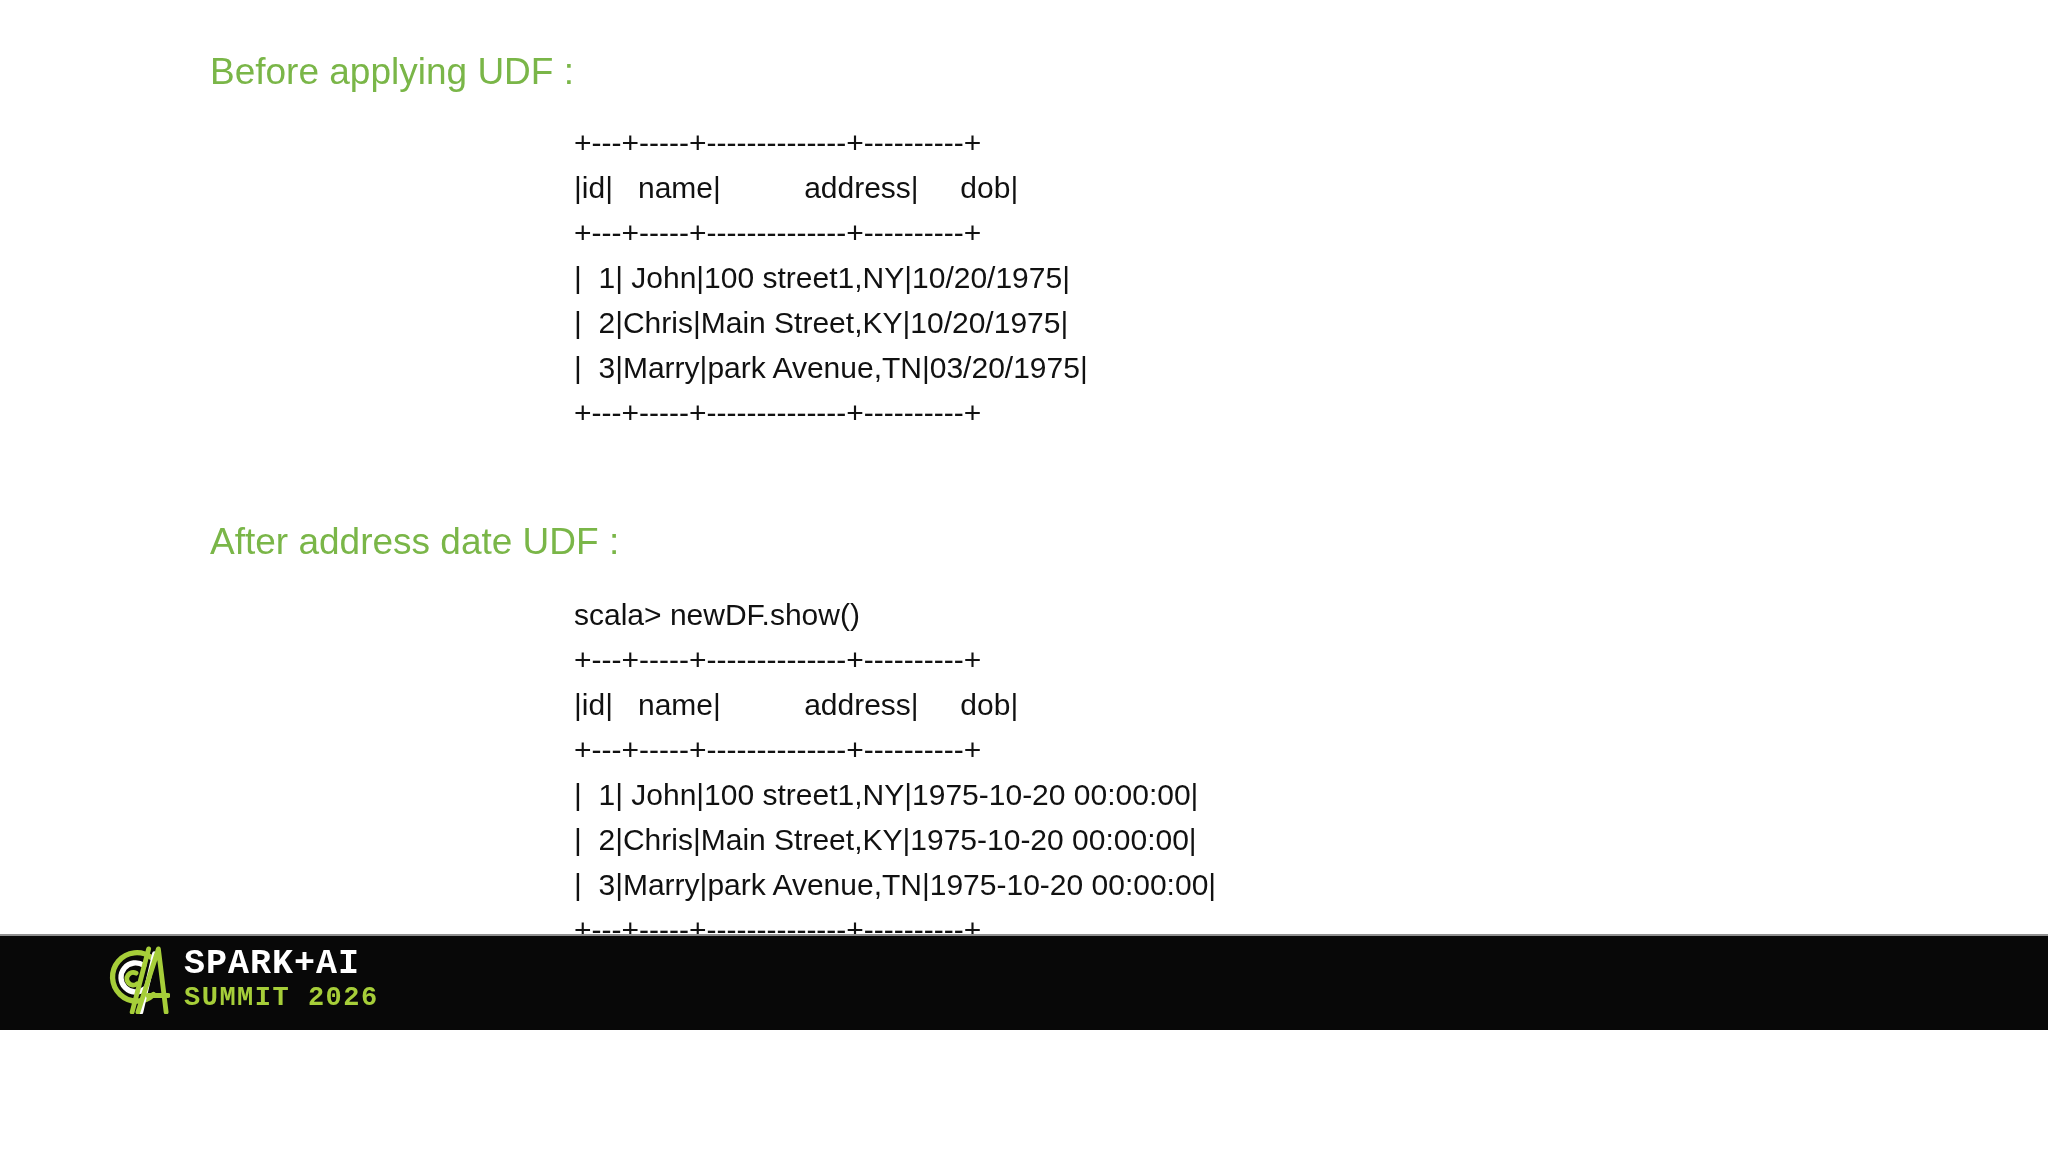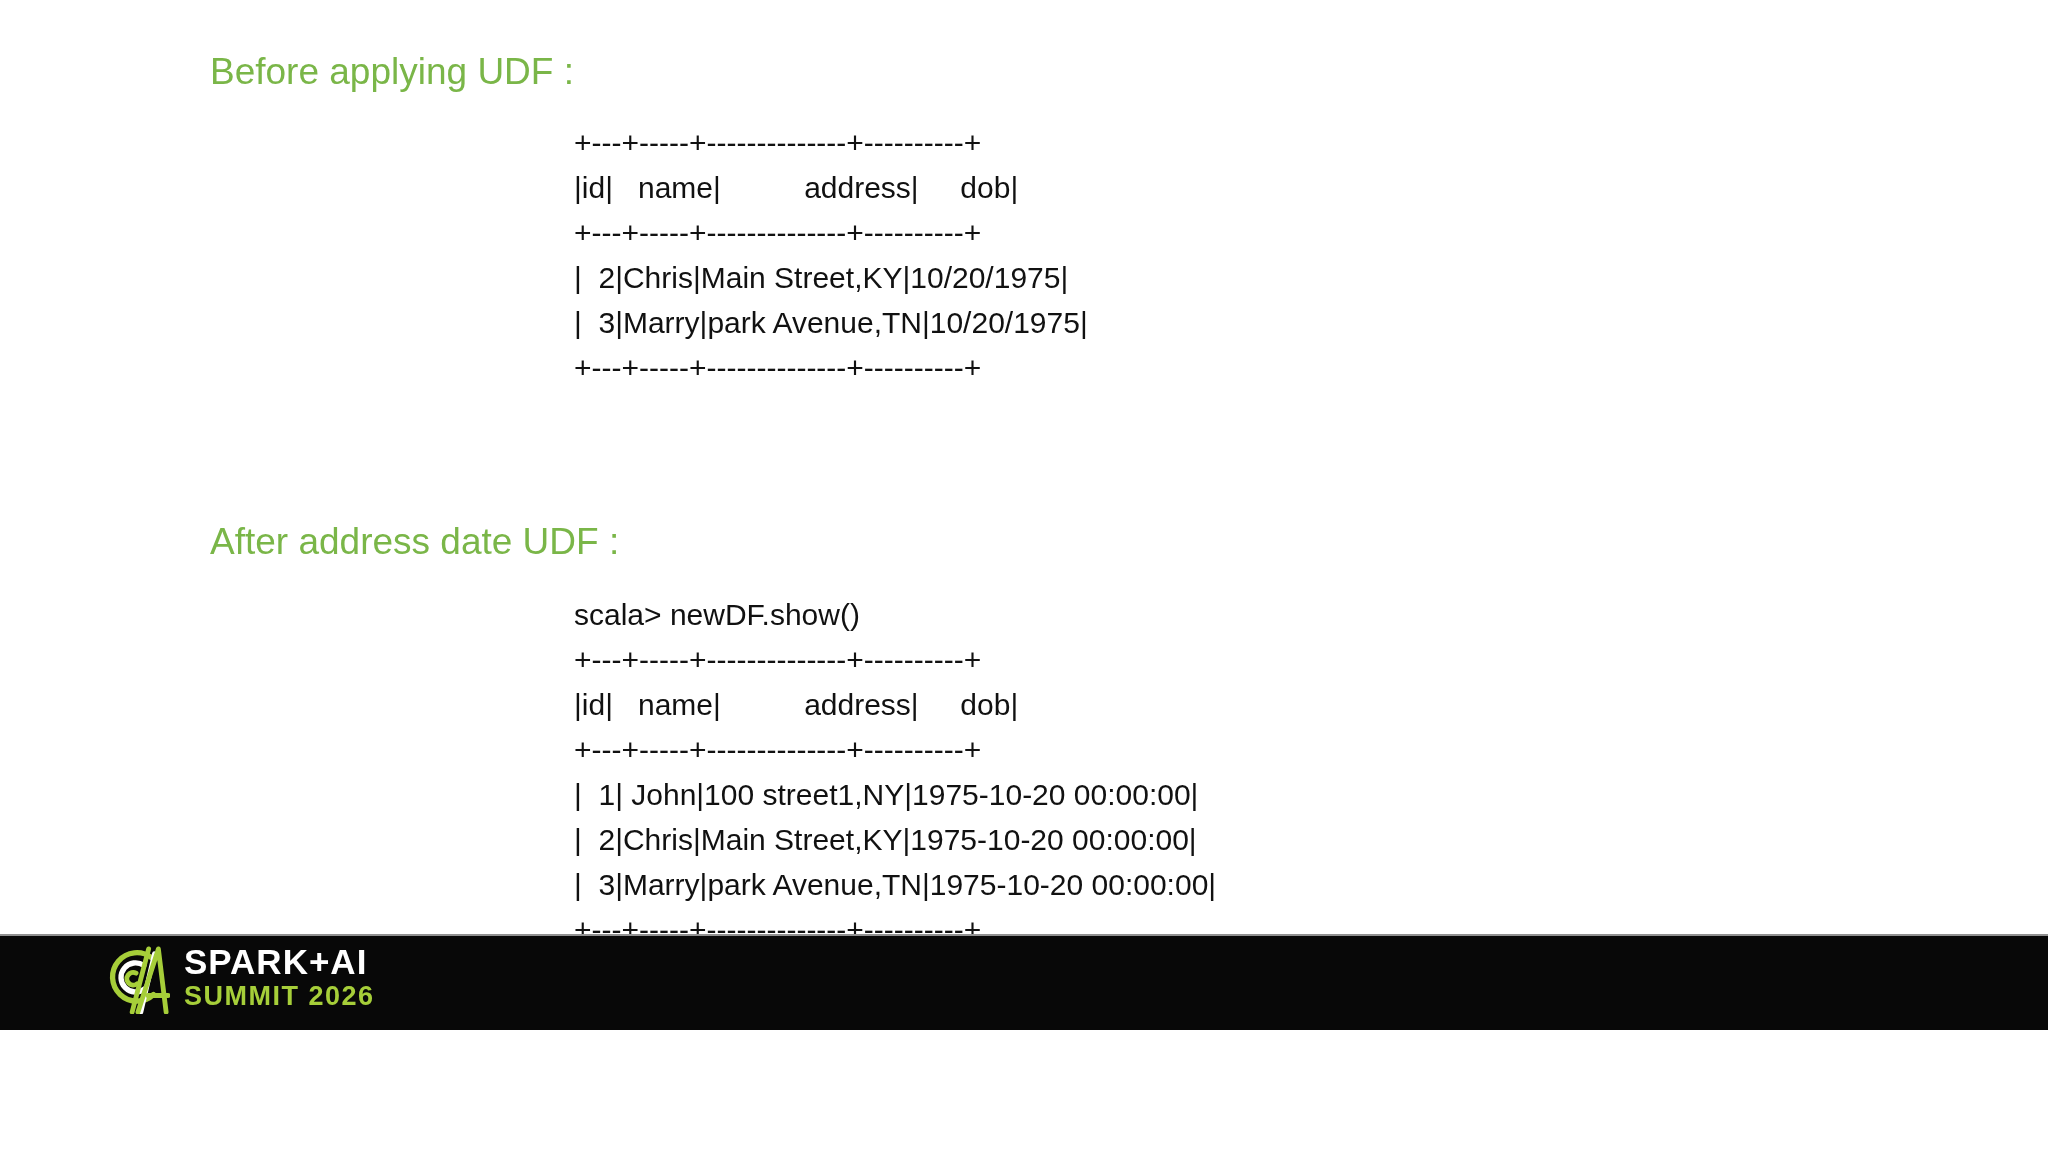--- a/index.html
+++ b/index.html
@@ -39,21 +39,22 @@
     left:0;bottom:0;
     width:2048px;height:94px;
     background:var(--footer-bg,#080808);
     border-top:2px solid var(--footer-divider,#909090);
     box-sizing:content-box;
   }
   .logo{
     position:absolute;
     left:104px;top:8px;
     display:flex;
-    align-items:flex-start;
+    align-items:center;
+    font-family:Liberation Mono, monospace;
   }
   .logo-mark{
     width:66px;height:70px;
     margin-right:14px;
     flex:0 0 auto;
   }
   .logo-text{display:flex;flex-direction:column;}
   .logo-title{
     color:var(--logo-primary,#ffffff);
     font-size:35px;
@@ -74,22 +75,23 @@
 <body>
 
 <div class="slide" style="--heading-color: #7ab648; --console-color: #111111; --footer-bg: #080808; --footer-divider: #909090; --logo-primary: #ffffff; --logo-accent: #a6ce39;">
 
   <div class="section-heading" id="heading-before">Before applying UDF :</div>
 
   <div class="console-block" id="console-before">
       <div class="console-line">+---+-----+--------------+----------+</div>
       <div class="console-line">|id|   name|          address|     dob|</div>
       <div class="console-line">+---+-----+--------------+----------+</div>
+      <div class="console-line">|  1| John|100 street1,NY|10/20/1975|</div>
       <div class="console-line">|  2|Chris|Main Street,KY|10/20/1975|</div>
-      <div class="console-line">|  3|Marry|park Avenue,TN|10/20/1975|</div>
+      <div class="console-line">|  3|Marry|park Avenue,TN|03/20/1975|</div>
       <div class="console-line">+---+-----+--------------+----------+</div>
     </div>
 
   <div class="section-heading" id="heading-after">After address date UDF :</div>
 
   <div class="console-block" id="console-after">
       <div class="console-line">scala&gt; newDF.show()</div>
       <div class="console-line">+---+-----+--------------+----------+</div>
       <div class="console-line">|id|   name|          address|     dob|</div>
       <div class="console-line">+---+-----+--------------+----------+</div>

